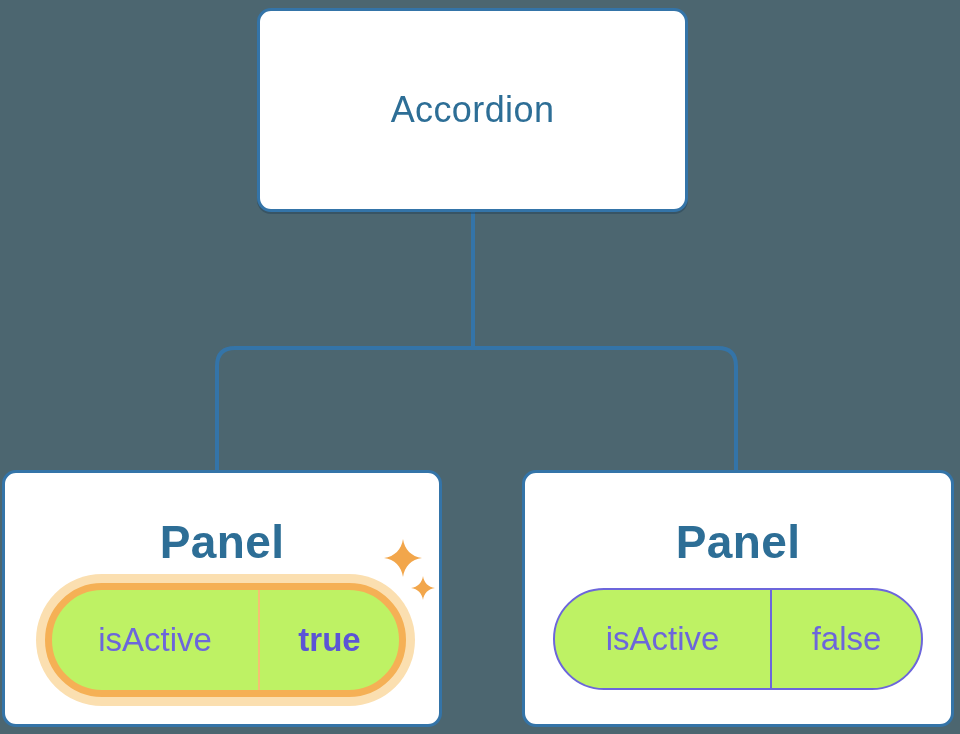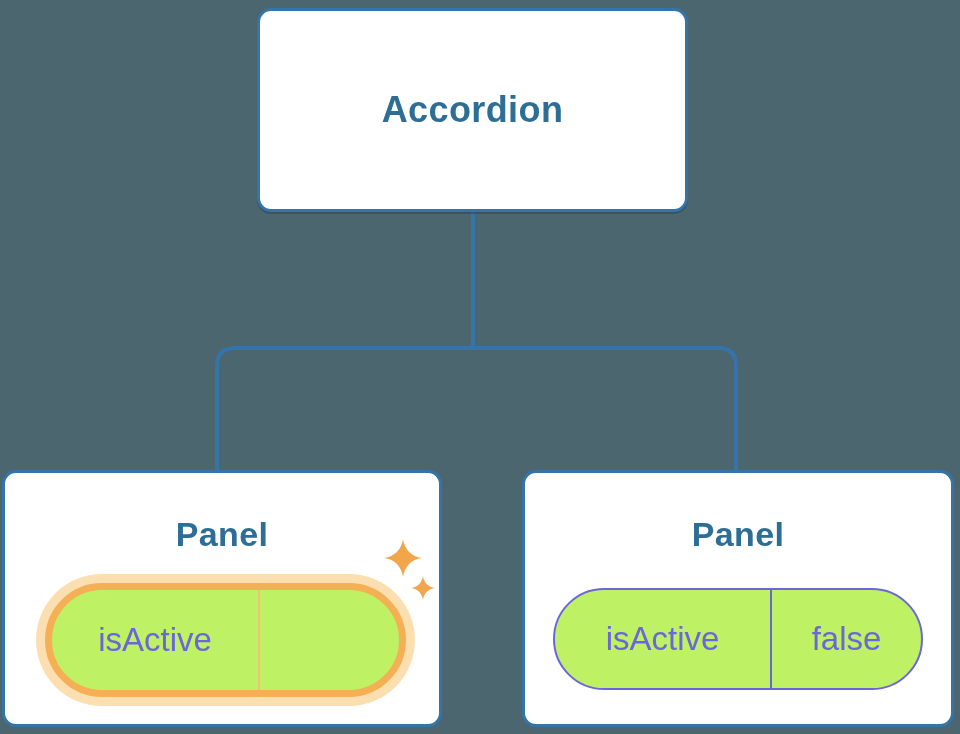--- a/index.html
+++ b/index.html
@@ -36,32 +36,32 @@
     box-sizing: border-box;
   }
   .root-node {
     left: 257px; top: 8px;
     width: 431px; height: 204px;
     display: flex; align-items: center; justify-content: center;
     box-shadow: 0 2px 0 rgba(20, 52, 76, 0.35);
   }
   .root-label {
     font-size: 36px;
-    font-weight: 700;
+    font-weight: 400;
     letter-spacing: 0.4px;
     color: var(--label-blue, #2D6E96);
   }
   .panel-left  { left: 2px;   top: 470px; width: 440px; height: 257px; }
   .panel-right { left: 522px; top: 470px; width: 432px; height: 257px; }
   .panel-title {
     position: absolute;
     top: 42px; left: 0;
     width: 100%;
     text-align: center;
-    font-size: 34px;
+    font-size: 46px;
     font-weight: 600;
     letter-spacing: 0.4px;
     color: var(--label-blue, #2D6E96);
   }
   .pill {
     position: absolute;
     box-sizing: border-box;
     background: #bef264;
     display: flex;
     align-items: stretch;
@@ -119,20 +119,21 @@
   <div class="node root-node">
     <span class="root-label">Accordion</span>
   </div>
 
   <div class="node panel-left">
     <div class="panel-title">Panel</div>
 
     <div class="pill pill-active">
       <div class="pill-cell cell-name">isActive</div>
       <div class="pill-divider-orange"></div>
+      <div class="pill-cell cell-value">true</div>
     </div>
 
     <svg class="sparkles" viewBox="0 0 56 62" xmlns="http://www.w3.org/2000/svg">
       <path class="sparkle-path" transform="scale(0.95)" d="M20 0C21.6 11.2 28.8 18.4 40 20C28.8 21.6 21.6 28.8 20 40C18.4 28.8 11.2 21.6 0 20C11.2 18.4 18.4 11.2 20 0Z"></path>
       <path class="sparkle-path" transform="translate(27 37) scale(0.6)" d="M20 0C21.6 11.2 28.8 18.4 40 20C28.8 21.6 21.6 28.8 20 40C18.4 28.8 11.2 21.6 0 20C11.2 18.4 18.4 11.2 20 0Z"></path>
     </svg>
   </div>
 
   <div class="node panel-right">
     <div class="panel-title">Panel</div>

